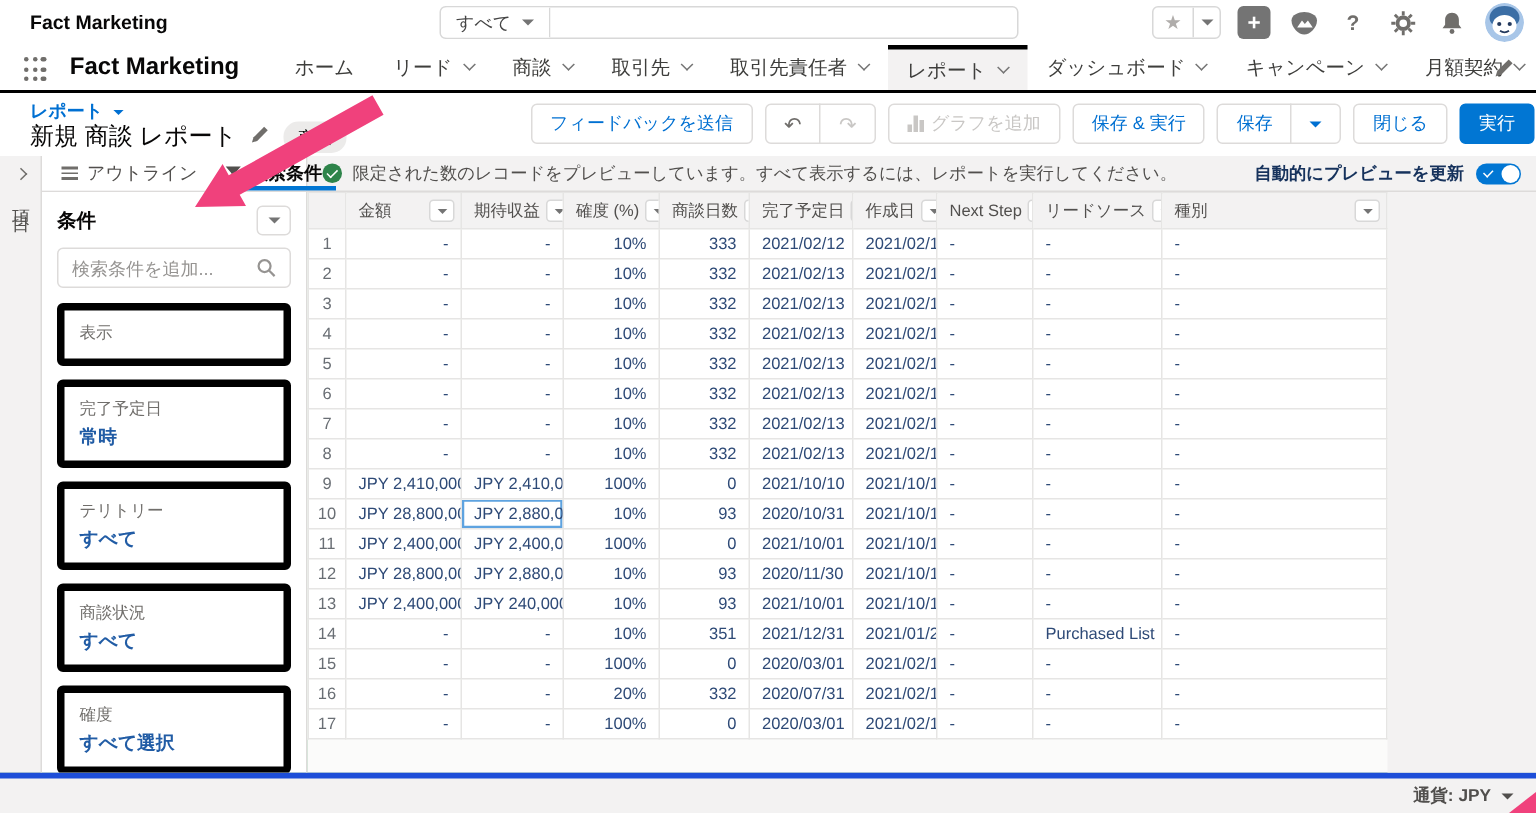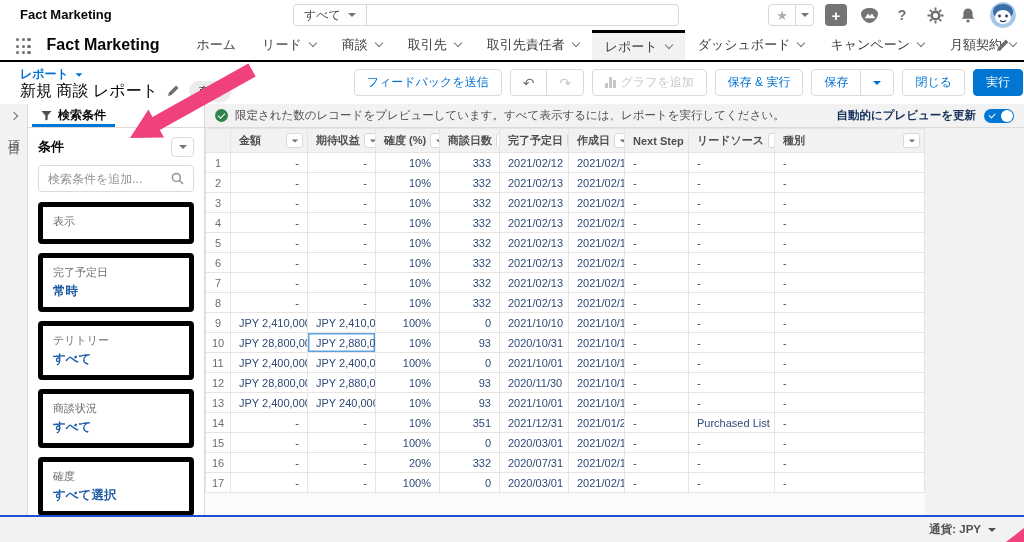--- a/index.html
+++ b/index.html
@@ -90,30 +90,30 @@
   .filter-search{display:flex;align-items:center;gap:6px;border:1px solid #dddbda;border-radius:4px;height:27px;padding:0 9px;margin-bottom:10px;background:#fff}
   .filter-search input{border:none;outline:none;flex:1;font-size:12px;min-width:0;background:transparent}
   .fcard{border:5px solid #000000;border-radius:4px;padding:7px 10px;margin-bottom:9px;cursor:pointer;background:#fff}
   .flabel{font-size:11px;color:#706e6b;margin-bottom:3px}
   .fvalue{font-size:12.5px;color:#215ca5;font-weight:bold}
 
   .preview{flex:1;position:relative;background:#fbfbfa;min-width:0}
   .preview-gap{position:absolute;top:0;right:0;bottom:0;width:99px;background:#f3f2f2}
   table{table-layout:fixed;width:719px;border-collapse:collapse;font-size:11px;background:#fff;position:relative}
   th,td{border:1px solid #e6e5e4;overflow:hidden;white-space:nowrap}
-  th{height:24px;background:#f3f2f2;font-weight:bold;color:#514f4d;padding:0 4px 0 8px;cursor:pointer}
+  th{height:24px;background:#f3f2f2;font-weight:normal;color:#514f4d;padding:0 4px 0 8px;cursor:pointer}
   .th-inner{display:flex;align-items:center;justify-content:space-between;gap:4px}
   .th-filter{width:17px;height:15px;background:#fff;border:1px solid #d8d8d8;border-radius:3px;display:flex;align-items:center;justify-content:center;flex:none;cursor:pointer;padding:0}
   .th-filter .caret-down{transform:scale(.8)}
   td{height:20px;padding:0 8px;color:#2e4a77}
   td.num{text-align:right}
   td.rowno{text-align:center;color:#696e74;padding:0 2px}
   td.focused{box-shadow:inset 0 0 0 1.5px #5ea3e0}
 
-  .footer{height:27px;background:#f3f2f2;border-top:2px solid #1d4ed8;display:flex;align-items:center;justify-content:flex-end;gap:7px;padding-right:28px;font-size:11.5px;font-weight:bold;color:#514f4d}
+  .footer{height:27px;background:#f3f2f2;border-top:4px solid #1d4ed8;display:flex;align-items:center;justify-content:flex-end;gap:7px;padding-right:15px;font-size:11.5px;font-weight:bold;color:#514f4d}
   .footer .caret-down{border-top-color:#514f4d}
 
   .overlay{position:absolute;left:0;top:0;width:1024px;height:542px;pointer-events:none;z-index:50}
 </style>
 </head>
 <body>
 
 <div class="screen">
 
   <header class="ghdr">
@@ -267,20 +267,28 @@
   </section>
 
   <div class="main">
     <div class="rail">
       <span class="rail-chev"></span>
       <span class="rail-label">項目</span>
     </div>
     <div class="main-right">
       <div class="strip">
         <div class="strip-left">
+          <div class="ptab">
+            <span class="list-ico">
+                <i></i>
+                <i></i>
+                <i></i>
+              </span>
+            <span>アウトライン</span>
+          </div>
           <div class="ptab active">
             <svg width="11" height="11" viewBox="0 0 12 12">
                 <path d="M.5 1h11L7.3 6v4.3L4.7 11.5V6L.5 1z" fill="#514f4d"></path>
               </svg>
             <span>検索条件</span>
           </div>
         </div>
         <div class="strip-right">
           <span class="notice-check"></span>
           <span class="notice-text">限定された数のレコードをプレビューしています。すべて表示するには、レポートを実行してください。</span>

